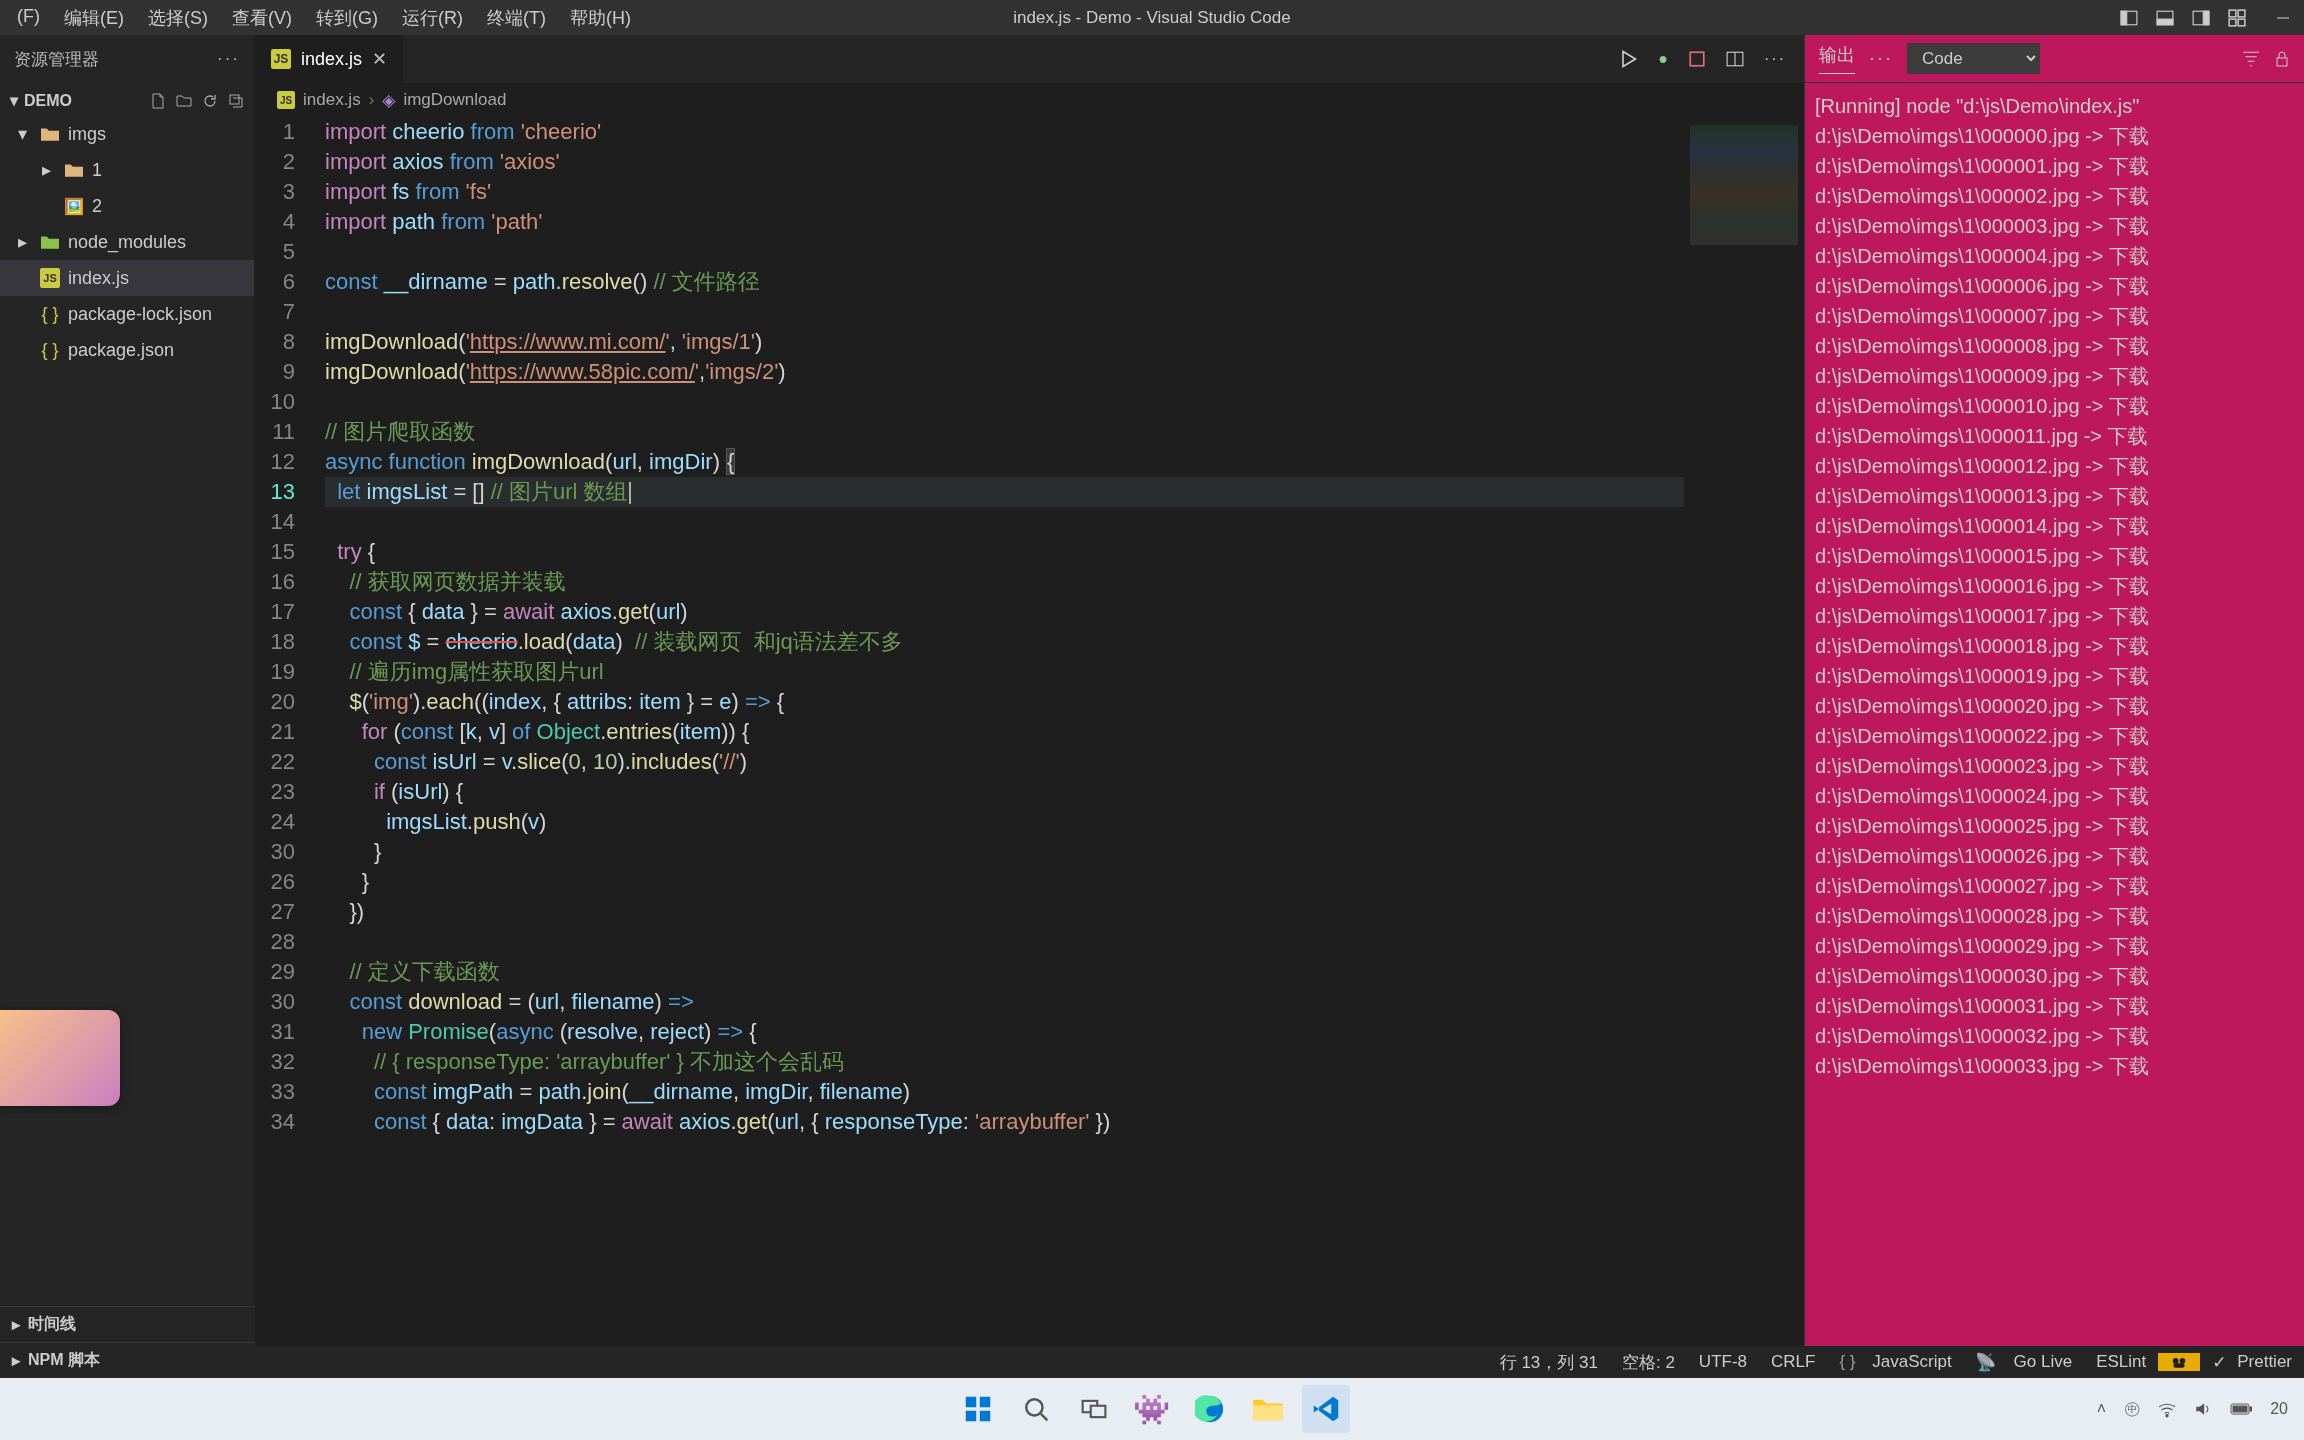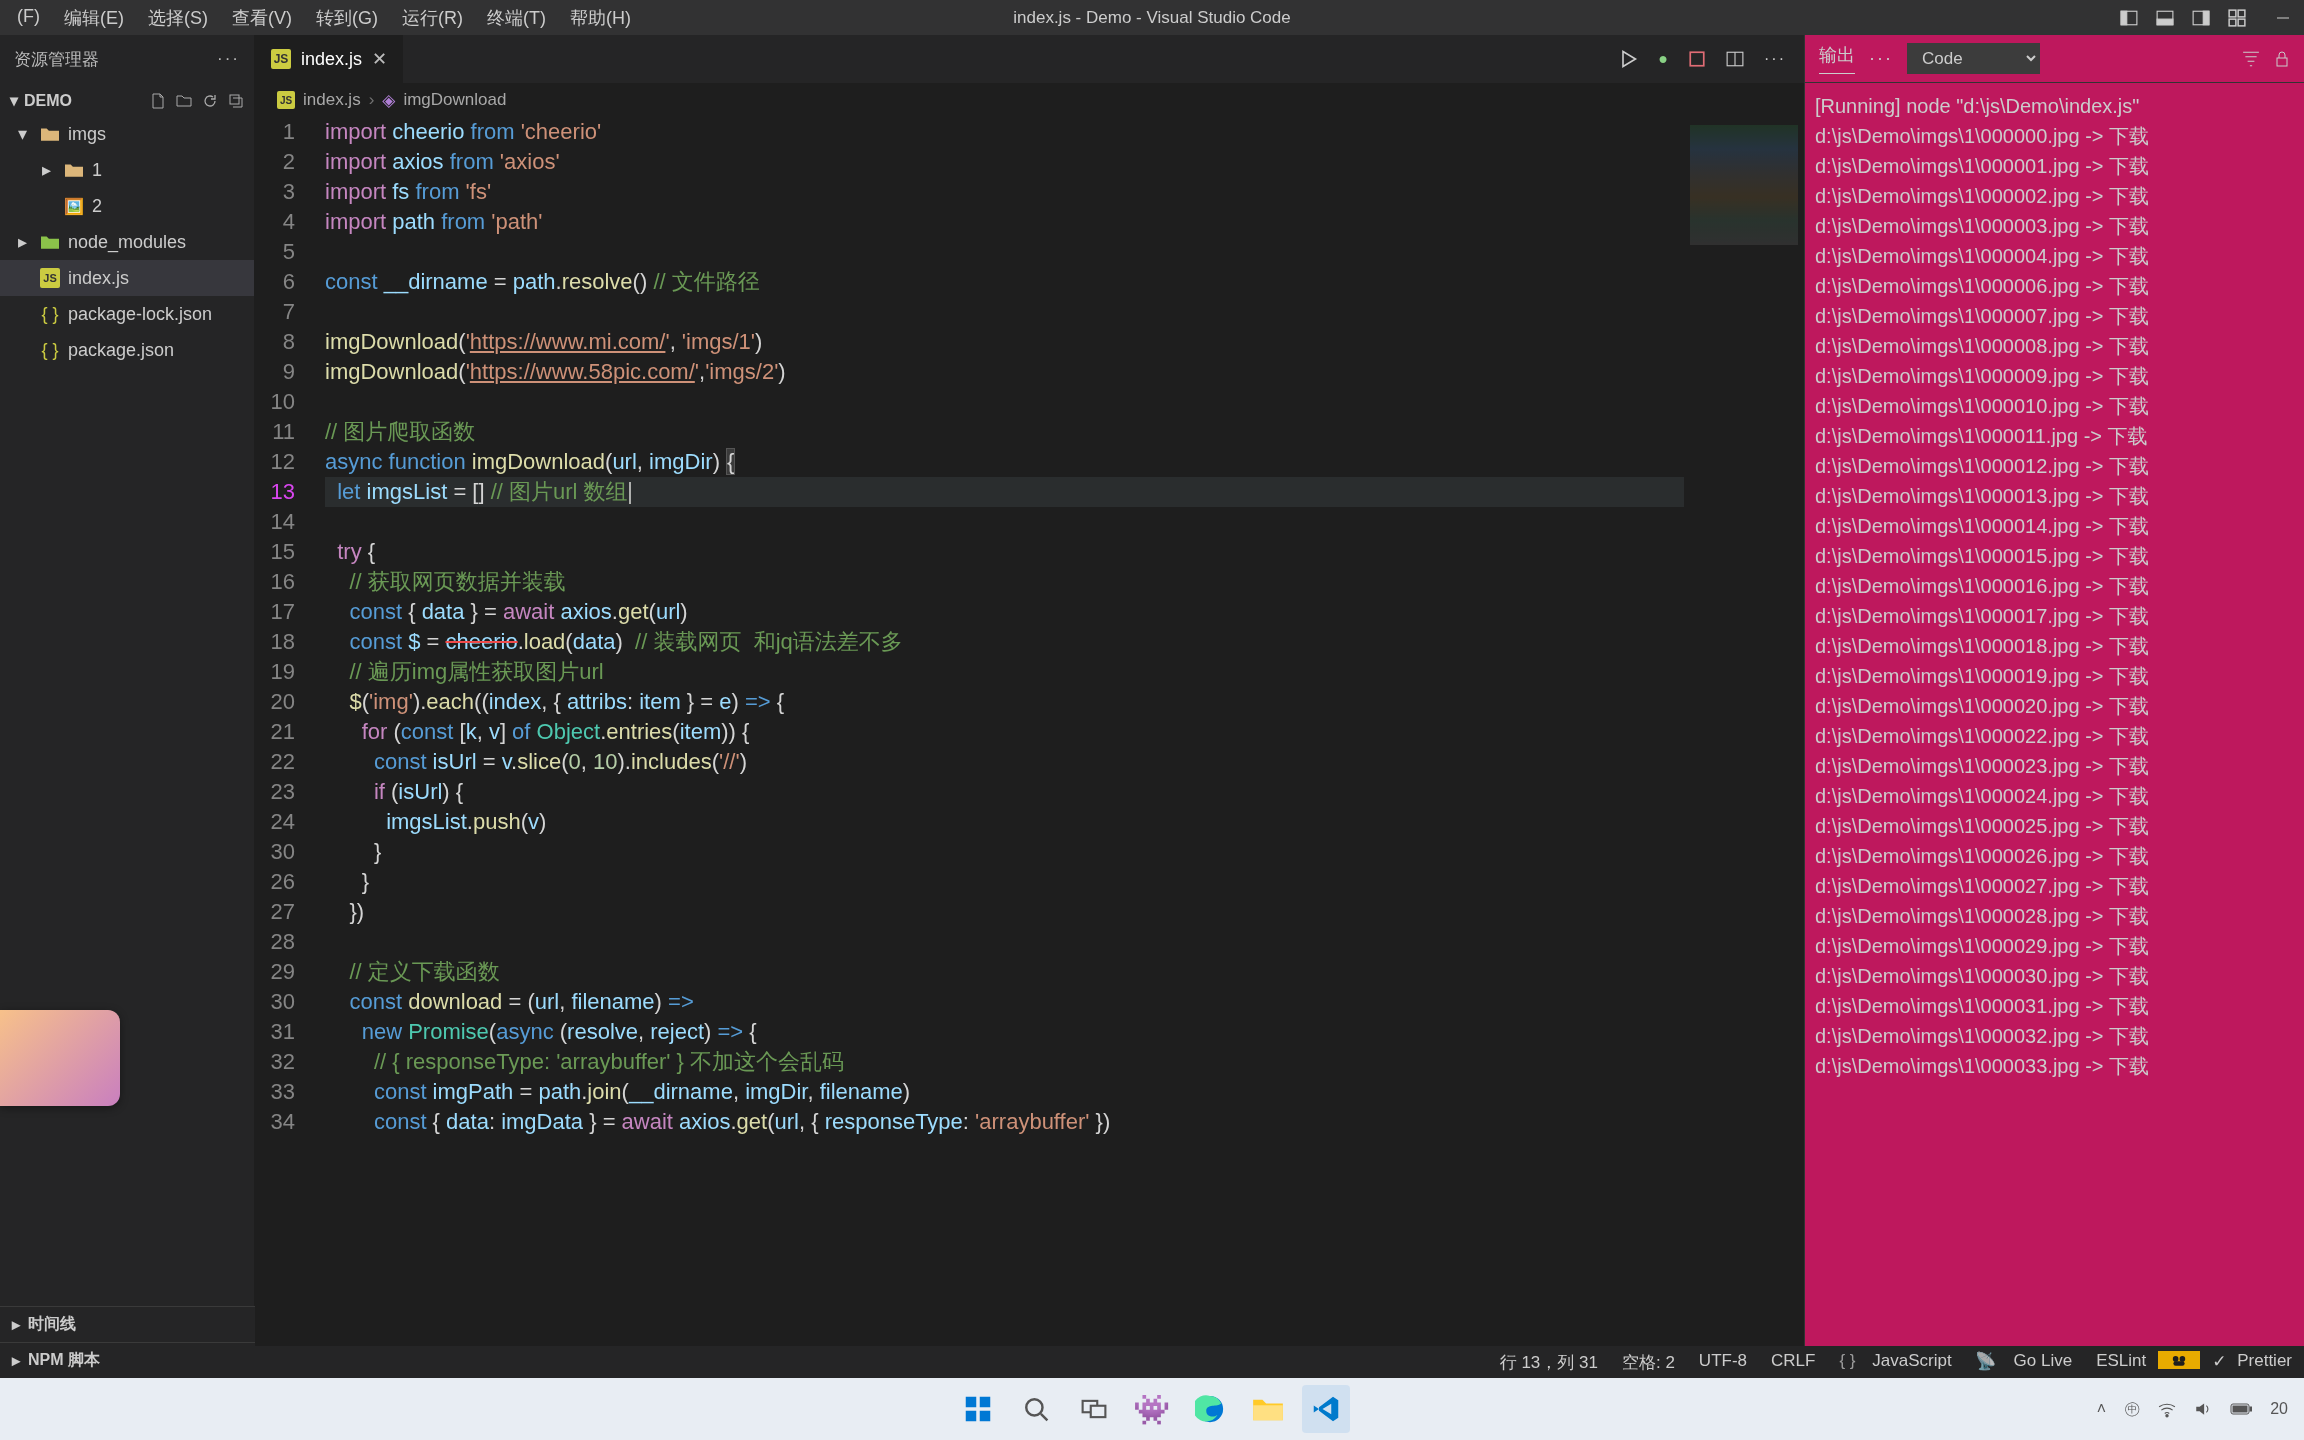--- a/index.html
+++ b/index.html
@@ -29,32 +29,32 @@
 .tab { display: flex; align-items: center; padding: 0 16px; background: #1e1e1e; color: #ffffff; font-size: 18px; gap: 10px; border-right: 1px solid #252526; }
 .tab .close { opacity: 0.7; }
 .tab-actions { margin-left: auto; display: flex; align-items: center; gap: 20px; padding-right: 18px; }
 .breadcrumb { height: 34px; display: flex; align-items: center; padding-left: 22px; font-size: 17px; color: #a8a8a8; gap: 8px; }
 .breadcrumb .sep { opacity: 0.6; }
 .code-area { flex: 1; display: flex; font-family: Consolas, 'Courier New', monospace; font-size: 22px; line-height: 30px; position: relative; }
 .gutter { width: 70px; text-align: right; padding-right: 30px; color: #858585; user-select: none; }
 .code { flex: 1; white-space: pre; color: #d4d4d4; position: relative; }
 .code .line { height: 30px; }
 .code .line.hl { background: #2a2d2e; }
-.gutter .ln.hl { color: #d946ef; }
+.gutter .ln.hl { color: #5eead4; }
 .minimap { width: 120px; background: #1e1e1e; opacity: 0.6; }
 .minimap-inner { margin: 8px 6px; height: 120px; background: linear-gradient(180deg,#3a5 0%,#5af 20%,#999 40%,#c94 60%,#6a8 80%,#999 100%); opacity:0.25; }
 .output-panel { width: 500px; background: #be185d; border-left: 1px solid #333; display: flex; flex-direction: column; }
 .output-header { height: 48px; display: flex; align-items: center; padding: 0 14px; gap: 14px; font-size: 18px; border-bottom: 1px solid #333; }
 .output-header select { background:#3c3c3c; color:#ccc; border:1px solid #3c3c3c; padding:4px 60px 4px 10px; font-size:17px; }
 .output-header .oicons { margin-left: auto; display: flex; gap: 14px; }
 .output-body { flex: 1; font-family: Consolas, monospace; font-size: 20px; line-height: 30px; padding: 8px 0 8px 10px; color: #cccccc; overflow: hidden; white-space: nowrap; }
 .statusbar { height: 32px; background: #252526; display: flex; align-items: center; font-size: 17px; color: #cccccc; }
 .status-item { padding: 0 12px; display: flex; align-items: center; gap: 6px; height: 100%; }
 .status-item.warn { background: #e8ab00; color: #1e1e1e; }
-.status-right { margin-left: auto; display: flex; }
+.status-right { margin-left: auto; display: flex; align-items: center; }
 .bottom-sections { position:absolute; bottom: 62px; left:0; width:255px; background:#252526; }
 .bottom-section { height:36px; display:flex; align-items:center; padding-left:12px; font-size:16px; font-weight:bold; color:#ccc; border-top:1px solid #3a3a3a; gap:8px; }
 
 .taskbar { height: 62px; background: #e8edf3; display: flex; align-items: center; position: relative; }
 .tb-center { position: absolute; left: 50%; transform: translateX(-50%); display: flex; gap: 10px; }
 .tb-icon { width: 48px; height: 48px; border-radius: 6px; display: flex; align-items: center; justify-content: center; font-size: 26px; }
 .tb-right { position: absolute; right: 16px; display: flex; align-items: center; gap: 18px; color: #555; font-size: 16px; }
 .avatar-float { position:absolute; left:0; top:1010px; width:120px; height:96px; border-radius:0 12px 12px 0; background: linear-gradient(135deg,#f7c18a,#c97fbf); box-shadow:0 2px 8px rgba(0,0,0,.4); }
 
 .kw { color: #c586c0; }    

